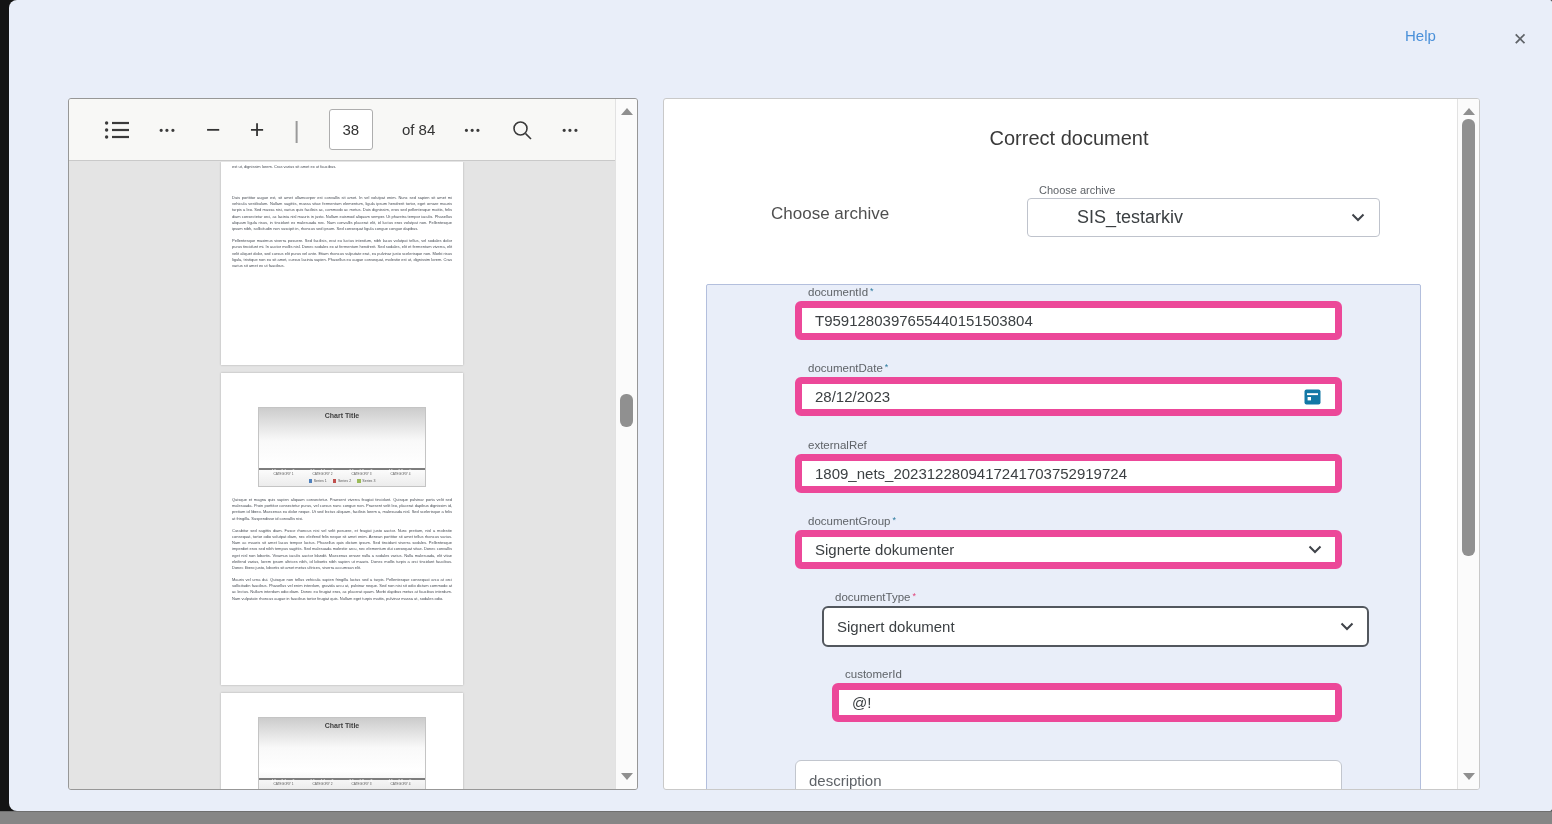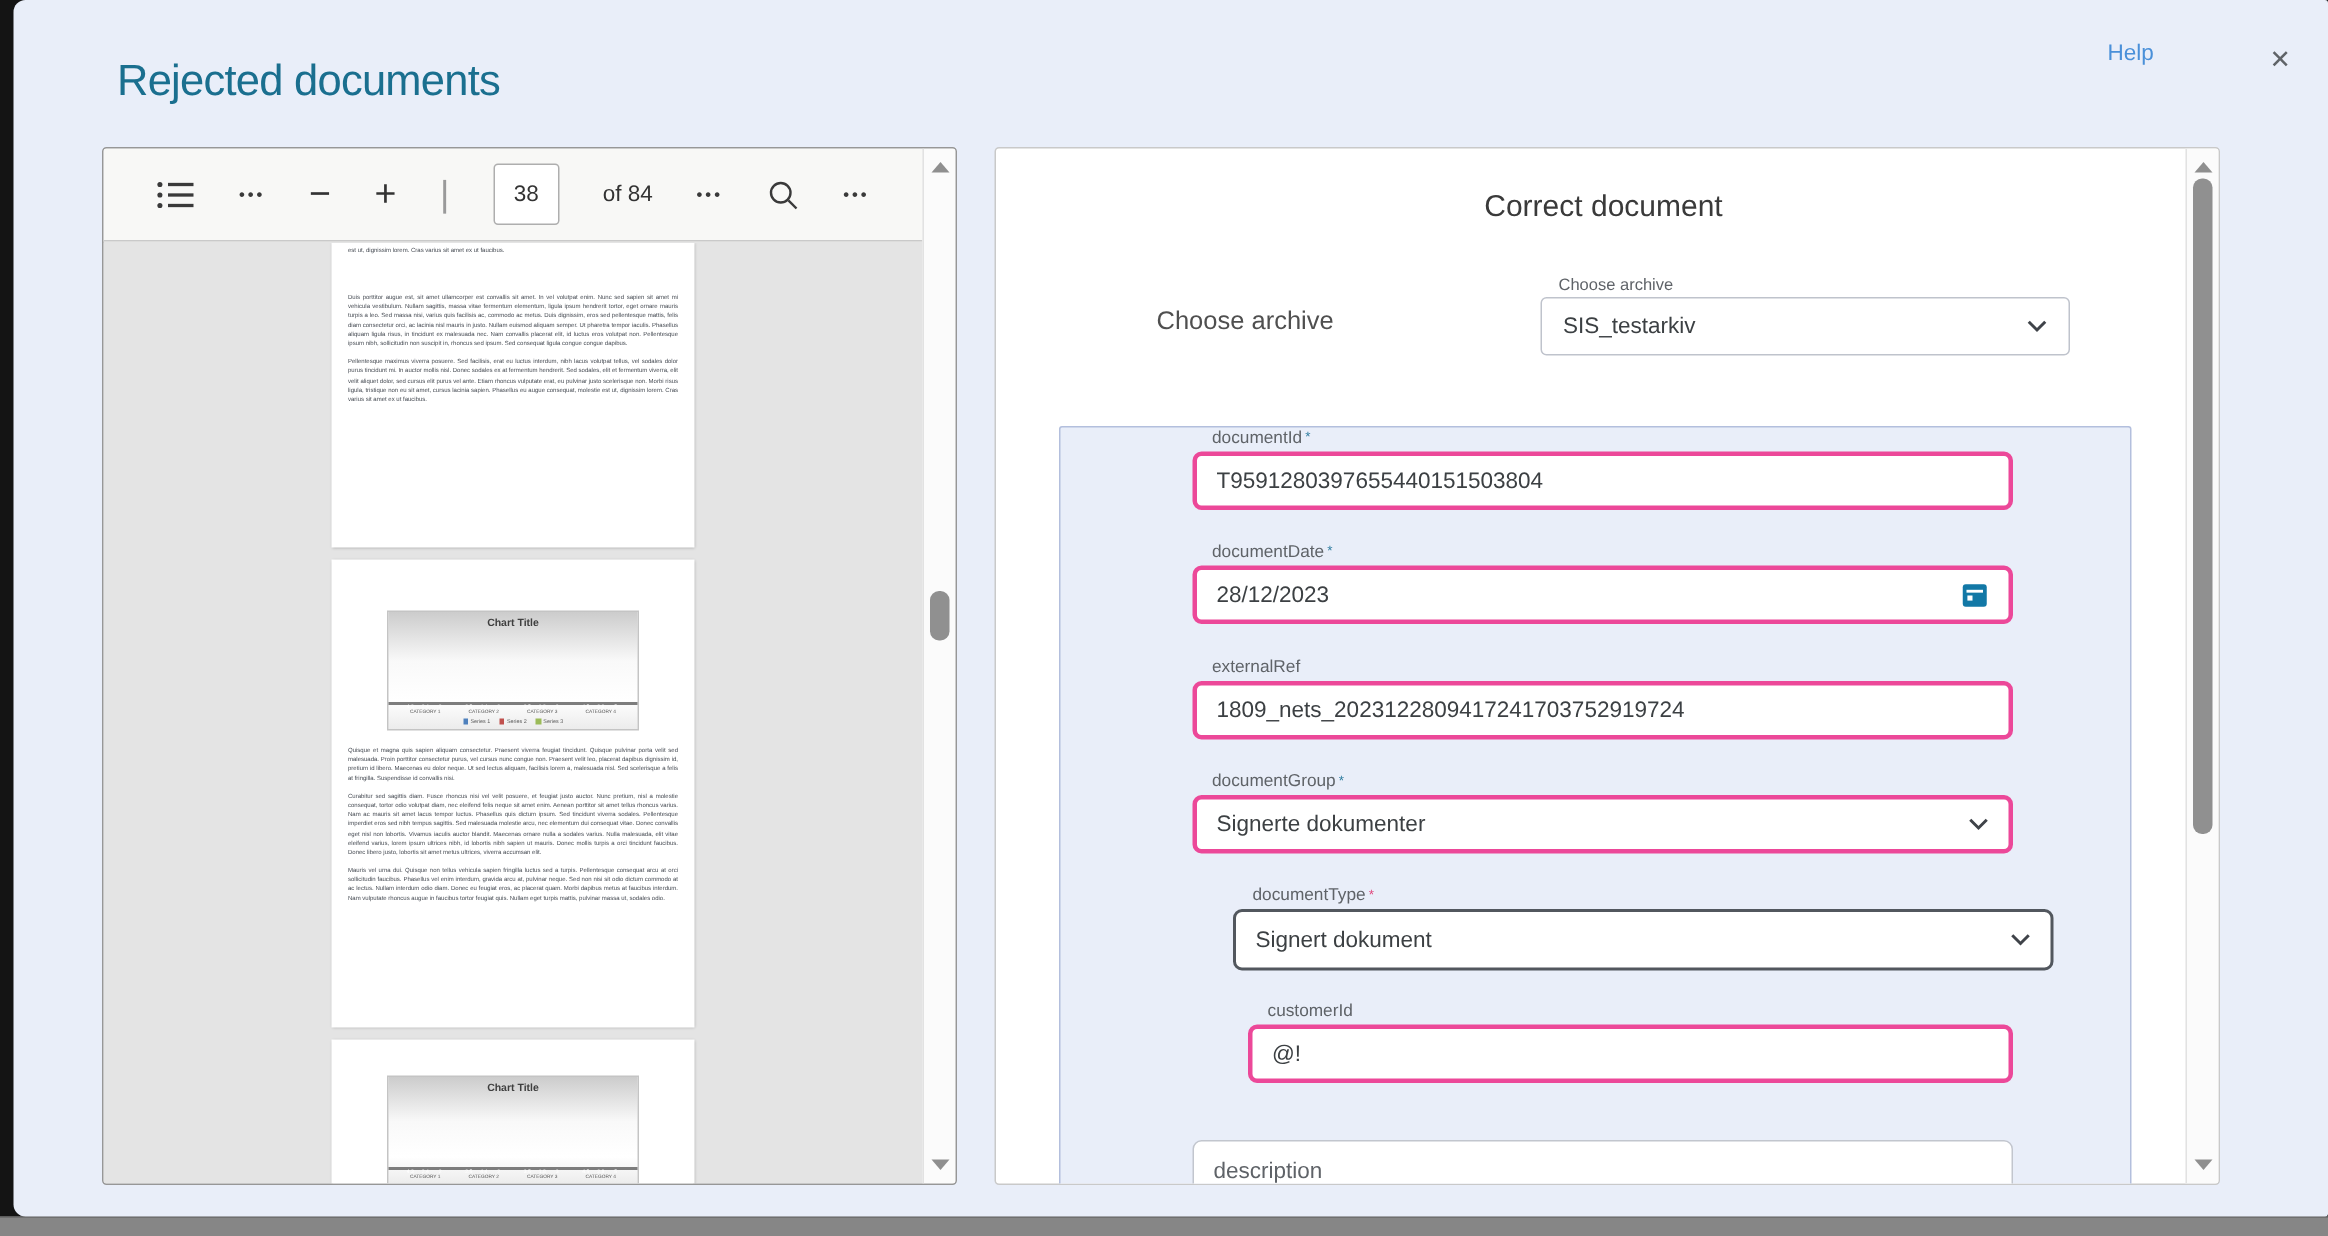--- a/index.html
+++ b/index.html
@@ -53,41 +53,40 @@
   .sb-thumb { position:absolute; left:4px; width:13px; background:#909090; border-radius:6px; }
   .pdf-thumb { top:295px; height:33px; }
   .form-thumb { top:20px; height:437px; }
 
   
   .form-panel { position:absolute; left:654px; top:98px; width:817px; height:692px; background:#fff; border:1px solid #c9c9c9; border-radius:3px; overflow:hidden; }
   .form-title { position:absolute; left:0; right:5px; top:28px; text-align:center; font-size:20px; color:#3a3a3a; }
   .archive-label { position:absolute; left:107px; top:105px; font-size:17px; color:#4f4f4f; }
   .float-label { position:absolute; left:11px; top:-15px; font-size:11px; color:#5f6368; }
   .archive-select { position:absolute; left:363px; top:99px; width:353px; height:39px; background:#fff; border:1px solid #bfc3cc; border-radius:4px; display:flex; align-items:center; justify-content:space-between; padding:0 14px; cursor:pointer; }
-  .sel-value { font-size:15px; color:#3c4043; }
+  .sel-value { font-size:18px; color:#3c4043;margin-left:35px; }
 
   .fieldset { position:absolute; left:42px; top:185px; width:715px; height:620px; background:#e9eef9; border:1px solid #b3bfdd; border-radius:2px; }
   .field { position:absolute; left:88px; width:547px; }
   .f-label { margin-left:13px; font-size:11.5px; color:#5f6368; margin-bottom:3px; }
   .req { font-size:9px; vertical-align:top; margin-left:2px; color:#2b7a9e; }
   .req.pink { color:#e0457b; }
-  .f-input { height:39px; background:#fff; border:3px solid #ec4899; border-radius:6px; display:flex; align-items:center; justify-content:space-between; padding:0 13px; font-size:15px; color:#3c4043; }
+  .f-input { height:39px; background:#fff; border:7px solid #ec4899; border-radius:6px; display:flex; align-items:center; justify-content:space-between; padding:0 13px; font-size:15px; color:#3c4043; }
   .f-input.focused { border:2px solid #52575e; height:41px; }
   .f-textarea { height:58px; background:#fff; border:1px solid #c2c6ce; border-radius:6px; padding:11px 13px; font-size:15px; color:#5f6368; }
   .f1 { top:1px; }  .f2 { top:77px; }  .f3 { top:154px; }  .f4 { top:230px; }
   .f5 { top:306px;margin-left:27px; } .f6 { top:383px;padding-left:37px; } .f7 { top:475px; }
   .cal-btn { background:none; border:none; cursor:pointer; display:flex; align-items:center; }
 </style>
 </head>
 <body>
 
 <div class="bottom-bar"></div>
 
 <div class="modal">
-  <div class="dlg-title">Rejected documents</div>
   <a class="help">Help</a>
   <div class="close">✕</div>
 
   <div class="pdf-panel">
     <div class="pdf-toolbar">
       <button class="tb-btn">
         <svg width="26" height="20" viewBox="0 0 26 20">
           <circle cx="2.6" cy="3" r="1.7" fill="#3a3a3a"></circle>
             <rect x="8" y="1.9" width="17" height="2.2" fill="#3a3a3a"></rect>
           <circle cx="2.6" cy="10" r="1.7" fill="#3a3a3a"></circle>

